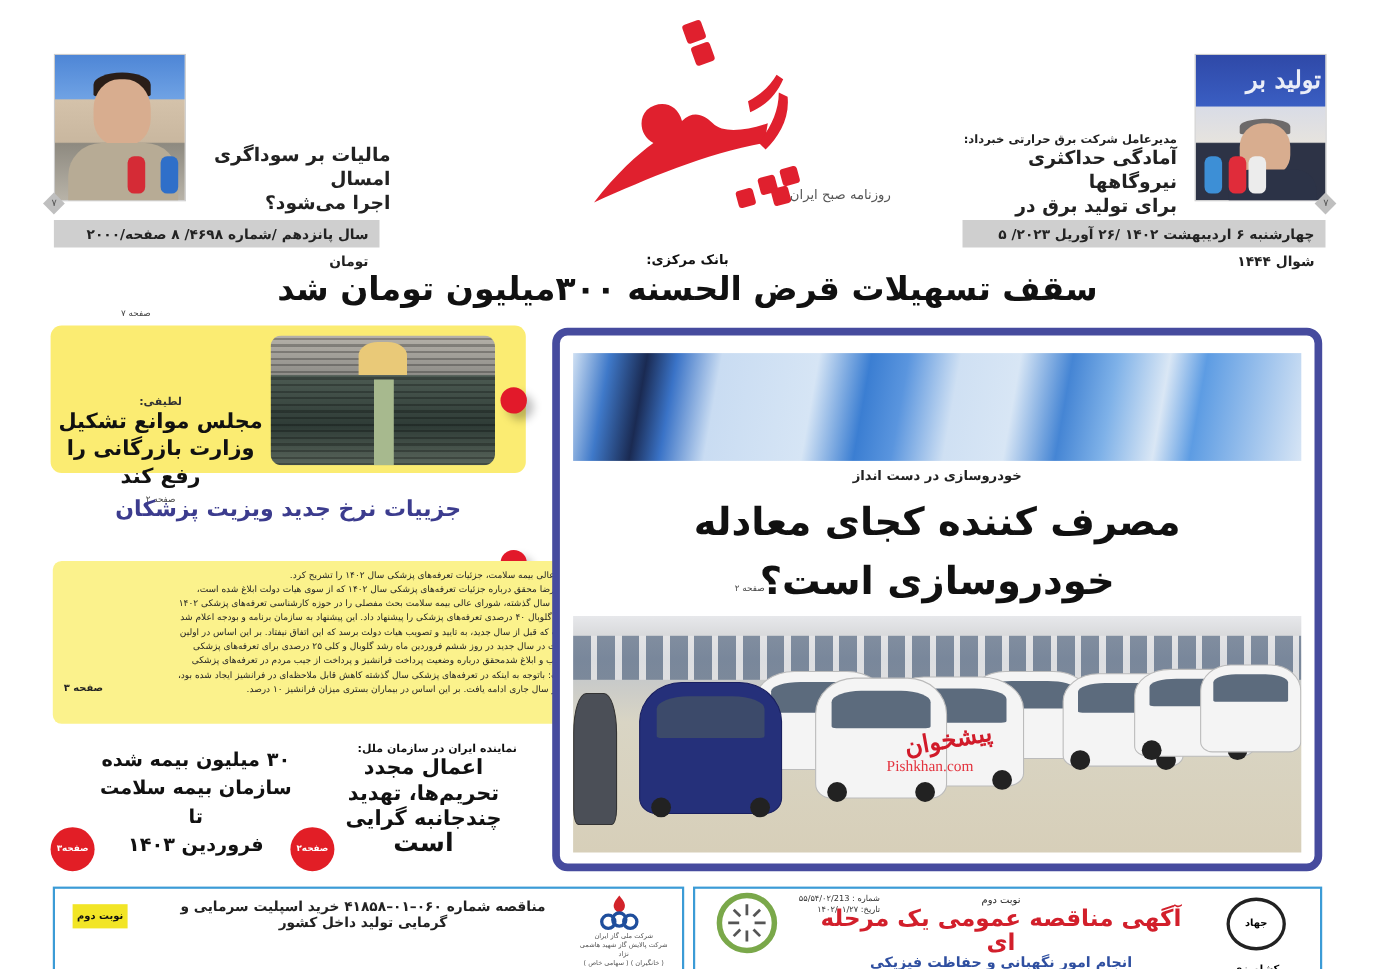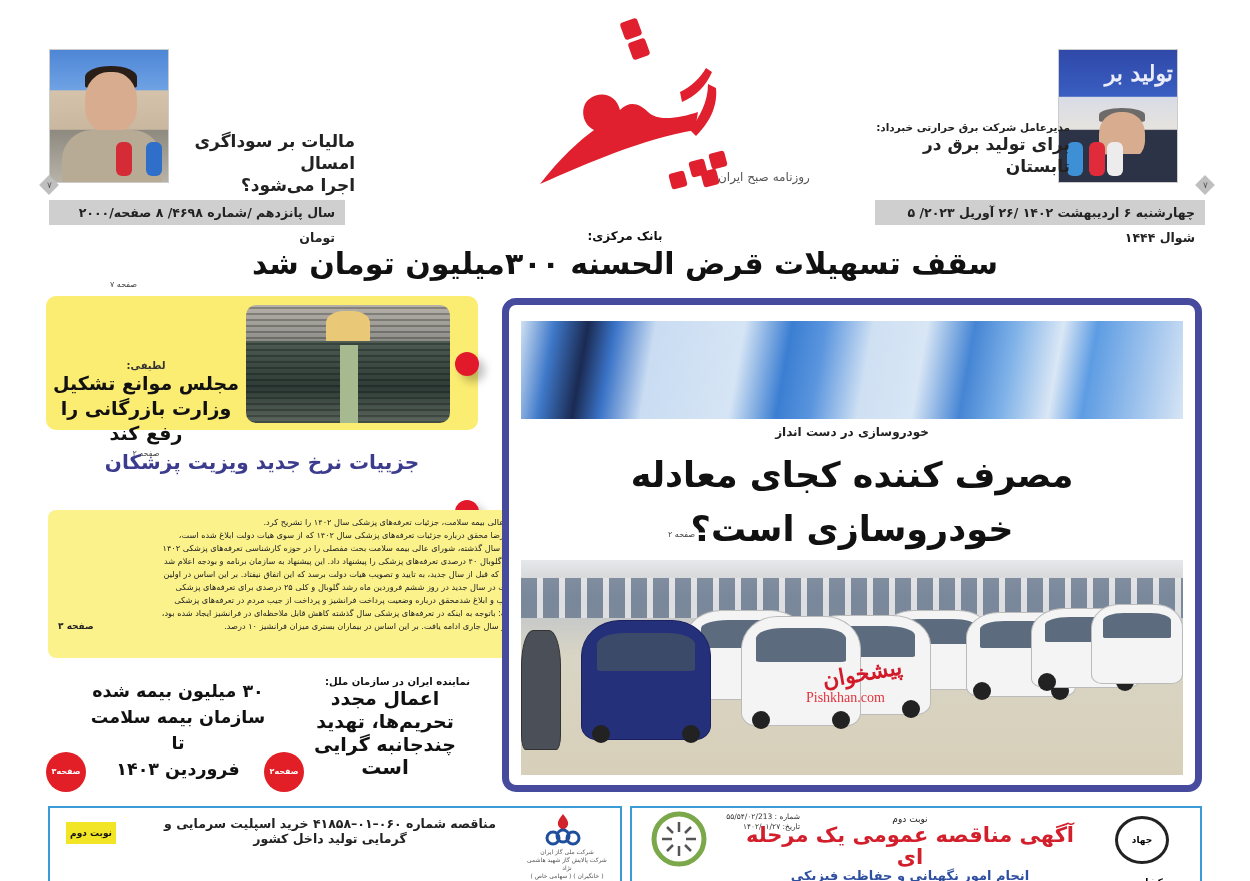--- a/index.html
+++ b/index.html
@@ -12,21 +12,21 @@
   }
   .abs { position: absolute; }
   .rtl { direction: rtl; }
 
   
   .thumb {
     position: absolute; width: 120px; height: 134px;
     border: 1px solid #ccc; overflow: hidden;
   }
   .thumb-right {
-    left: 1058px; top: 49px;
+    left: 1086px; top: 49px;
     background: linear-gradient(180deg, #2f49a8 0%, #3a5ec2 35%, #d9dce6 36%, #e6e3de 60%, #2d3346 61%, #2d3346 100%);
   }
   .thumb-left {
     left: 49px; top: 49px;
     background: linear-gradient(180deg, #4e86d6 0%, #6fa2e4 30%, #d4c2aa 31%, #c9b79f 60%, #8e8a80 61%, #b8b3a8 100%);
   }
   .thumb .face {
     position: absolute; left: 35px; top: 22px; width: 52px; height: 60px;
     border-radius: 45% 45% 40% 40%;
     background: #d8ad8f;
@@ -160,20 +160,21 @@
   <div class="face" style="left:40px;top:62px;width:46px;height:48px;"></div>
   <div style="position:absolute;left:30px;top:104px;width:80px;height:40px;background:#2c3347;border-radius:20px 20px 0 0;"></div>
   <div class="mic" style="left:8px;background:#3d8fd6;"></div>
   <div class="mic" style="left:30px;background:#e02c3a;"></div>
   <div class="mic" style="left:48px;background:#ececec;"></div>
 </div>
 <div class="diamond" style="left:1198px;top:178px;"><span>۷</span></div>
 
 <div class="abs rtl" style="left:860px;top:121px;width:210px;">
   <div class="top-kicker">مدیرعامل شرکت برق حرارتی خبرداد:</div>
+  <div class="top-head">آمادگی حداکثری نیروگاهها</div>
   <div class="top-head">برای تولید برق در تابستان</div>
 </div>
 
 <div class="thumb thumb-left">
   <div class="hair"></div>
   <div class="face"></div>
   <div style="position:absolute;left:12px;top:80px;width:100px;height:60px;background:#b7ab95;border-radius:30px 30px 0 0;"></div>
   <div class="mic" style="left:66px;background:#d52b36;"></div>
   <div class="mic" style="left:96px;background:#2f6fc9;"></div>
 </div>
@@ -241,21 +242,21 @@
     <span>همان روند نیز در سال جاری ادامه یافت. بر این اساس در بیماران بستری میزان فرانشیز ۱۰ درصد.</span>
     <span class="ref">صفحه ۳</span>
   </div>
 </div>
 
 <div class="abs rtl bottom-story" style="left:300px;top:676px;width:170px;">
   <div style="font-size:10px;text-align:right;">نماینده ایران در سازمان ملل:</div>
   <div style="font-size:19px;line-height:23px;">اعمال مجدد</div>
   <div style="font-size:19px;line-height:23px;">تحریم‌ها، تهدید</div>
   <div style="font-size:19px;line-height:23px;">چندجانبه گرایی</div>
-  <div style="font-size:20px;line-height:23px;">است</div>
+  <div style="font-size:23px;line-height:23px;">است</div>
 </div>
 <div class="page-badge" style="left:264px;top:752px;">صفحه۲</div>
 
 <div class="abs rtl bottom-story" style="left:88px;top:678px;width:180px;">
   <div style="font-size:17.5px;line-height:26px;">۳۰ میلیون بیمه شده</div>
   <div style="font-size:17.5px;line-height:26px;">سازمان بیمه سلامت تا</div>
   <div style="font-size:17.5px;line-height:26px;">فروردین ۱۴۰۳</div>
 </div>
 <div class="page-badge" style="left:46px;top:752px;">صفحه۳</div>
 

